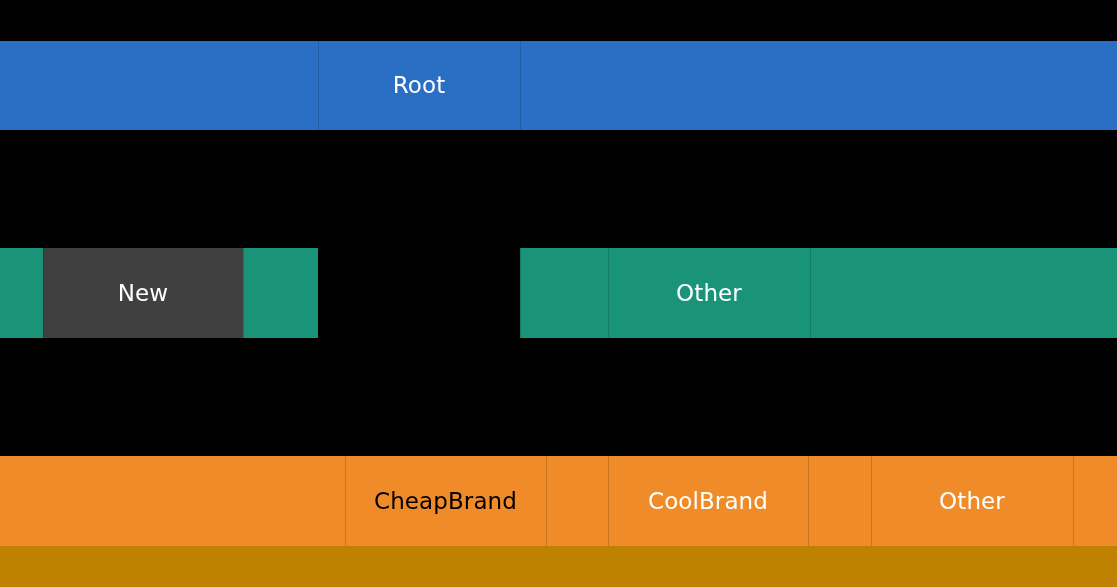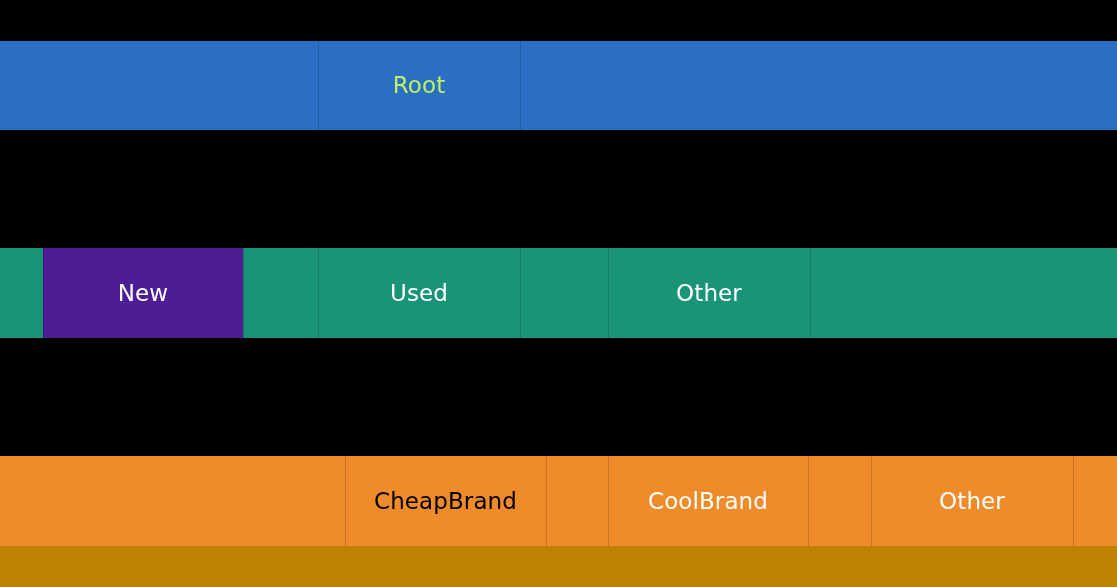--- a/index.html
+++ b/index.html
@@ -57,38 +57,35 @@
 </style>
 </head>
 <body>
 
 <div id="chart-root" style="background: rgb(0, 0, 0);">
     <div class="level-band" style="top: 41px; height: 89px;">
       <div class="node-cell" style="left: 0px; width: 318px; background: rgb(42, 111, 196);">
         <span class="node-label" style="color: rgb(255, 255, 255);"></span>
       </div>
       <div class="node-cell sep-left" style="left: 318px; width: 202px; background: rgb(42, 111, 196);">
-        <span class="node-label" style="color: #bef264;">Root</span>
+        <span class="node-label" style="color: #ffffff;">Root</span>
       </div>
       <div class="node-cell sep-left" style="left: 520px; width: 597px; background: rgb(42, 111, 196);">
         <span class="node-label" style="color: rgb(255, 255, 255);"></span>
       </div>
     </div>
     <div class="level-band" style="top: 248px; height: 90px;">
       <div class="node-cell" style="left: 0px; width: 43px; background: rgb(25, 148, 121);">
         <span class="node-label" style="color: rgb(255, 255, 255);"></span>
       </div>
-      <div class="node-cell sep-left" style="left: 43px; width: 200px; background: #4c1d95;">
+      <div class="node-cell sep-left" style="left: 43px; width: 200px; background: #404040;">
         <span class="node-label" style="color: rgb(255, 255, 255);">New</span>
       </div>
       <div class="node-cell sep-left" style="left: 243px; width: 75px; background: rgb(25, 148, 121);">
         <span class="node-label" style="color: rgb(255, 255, 255);"></span>
-      </div>
-      <div class="node-cell sep-left" style="left: 318px; width: 202px; background: rgb(25, 148, 121);">
-        <span class="node-label" style="color: rgb(255, 255, 255);">Used</span>
       </div>
       <div class="node-cell sep-left" style="left: 520px; width: 88px; background: rgb(25, 148, 121);">
         <span class="node-label" style="color: rgb(255, 255, 255);"></span>
       </div>
       <div class="node-cell sep-left" style="left: 608px; width: 202px; background: rgb(25, 148, 121);">
         <span class="node-label" style="color: rgb(255, 255, 255);">Other</span>
       </div>
       <div class="node-cell sep-left" style="left: 810px; width: 307px; background: rgb(25, 148, 121);">
         <span class="node-label" style="color: rgb(255, 255, 255);"></span>
       </div>

